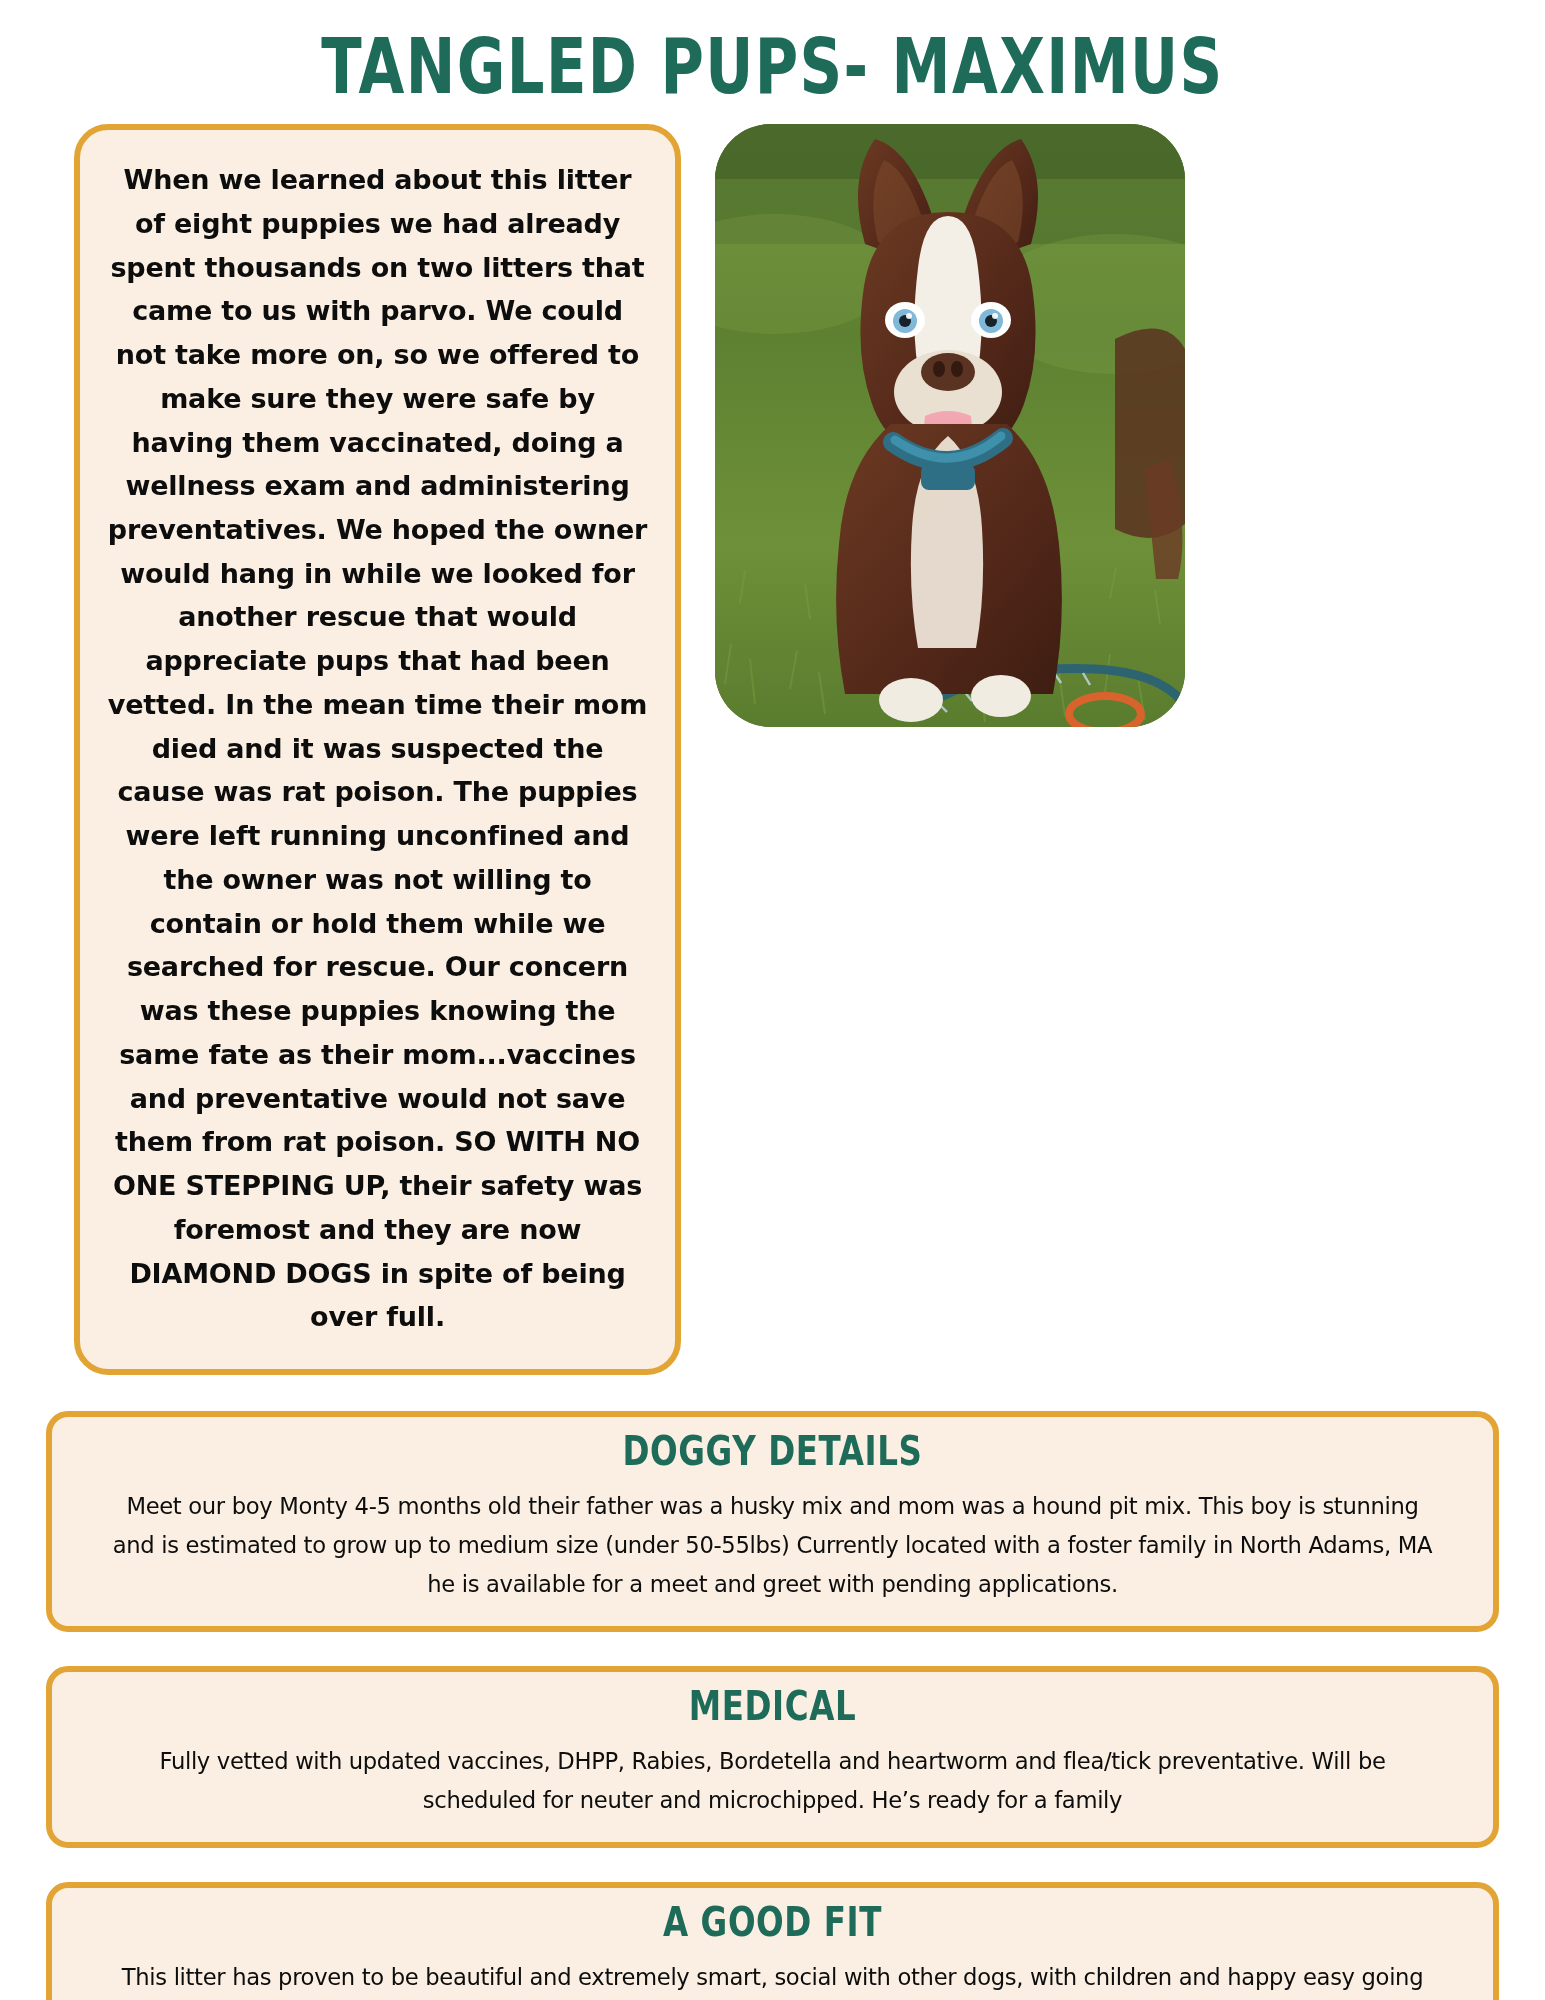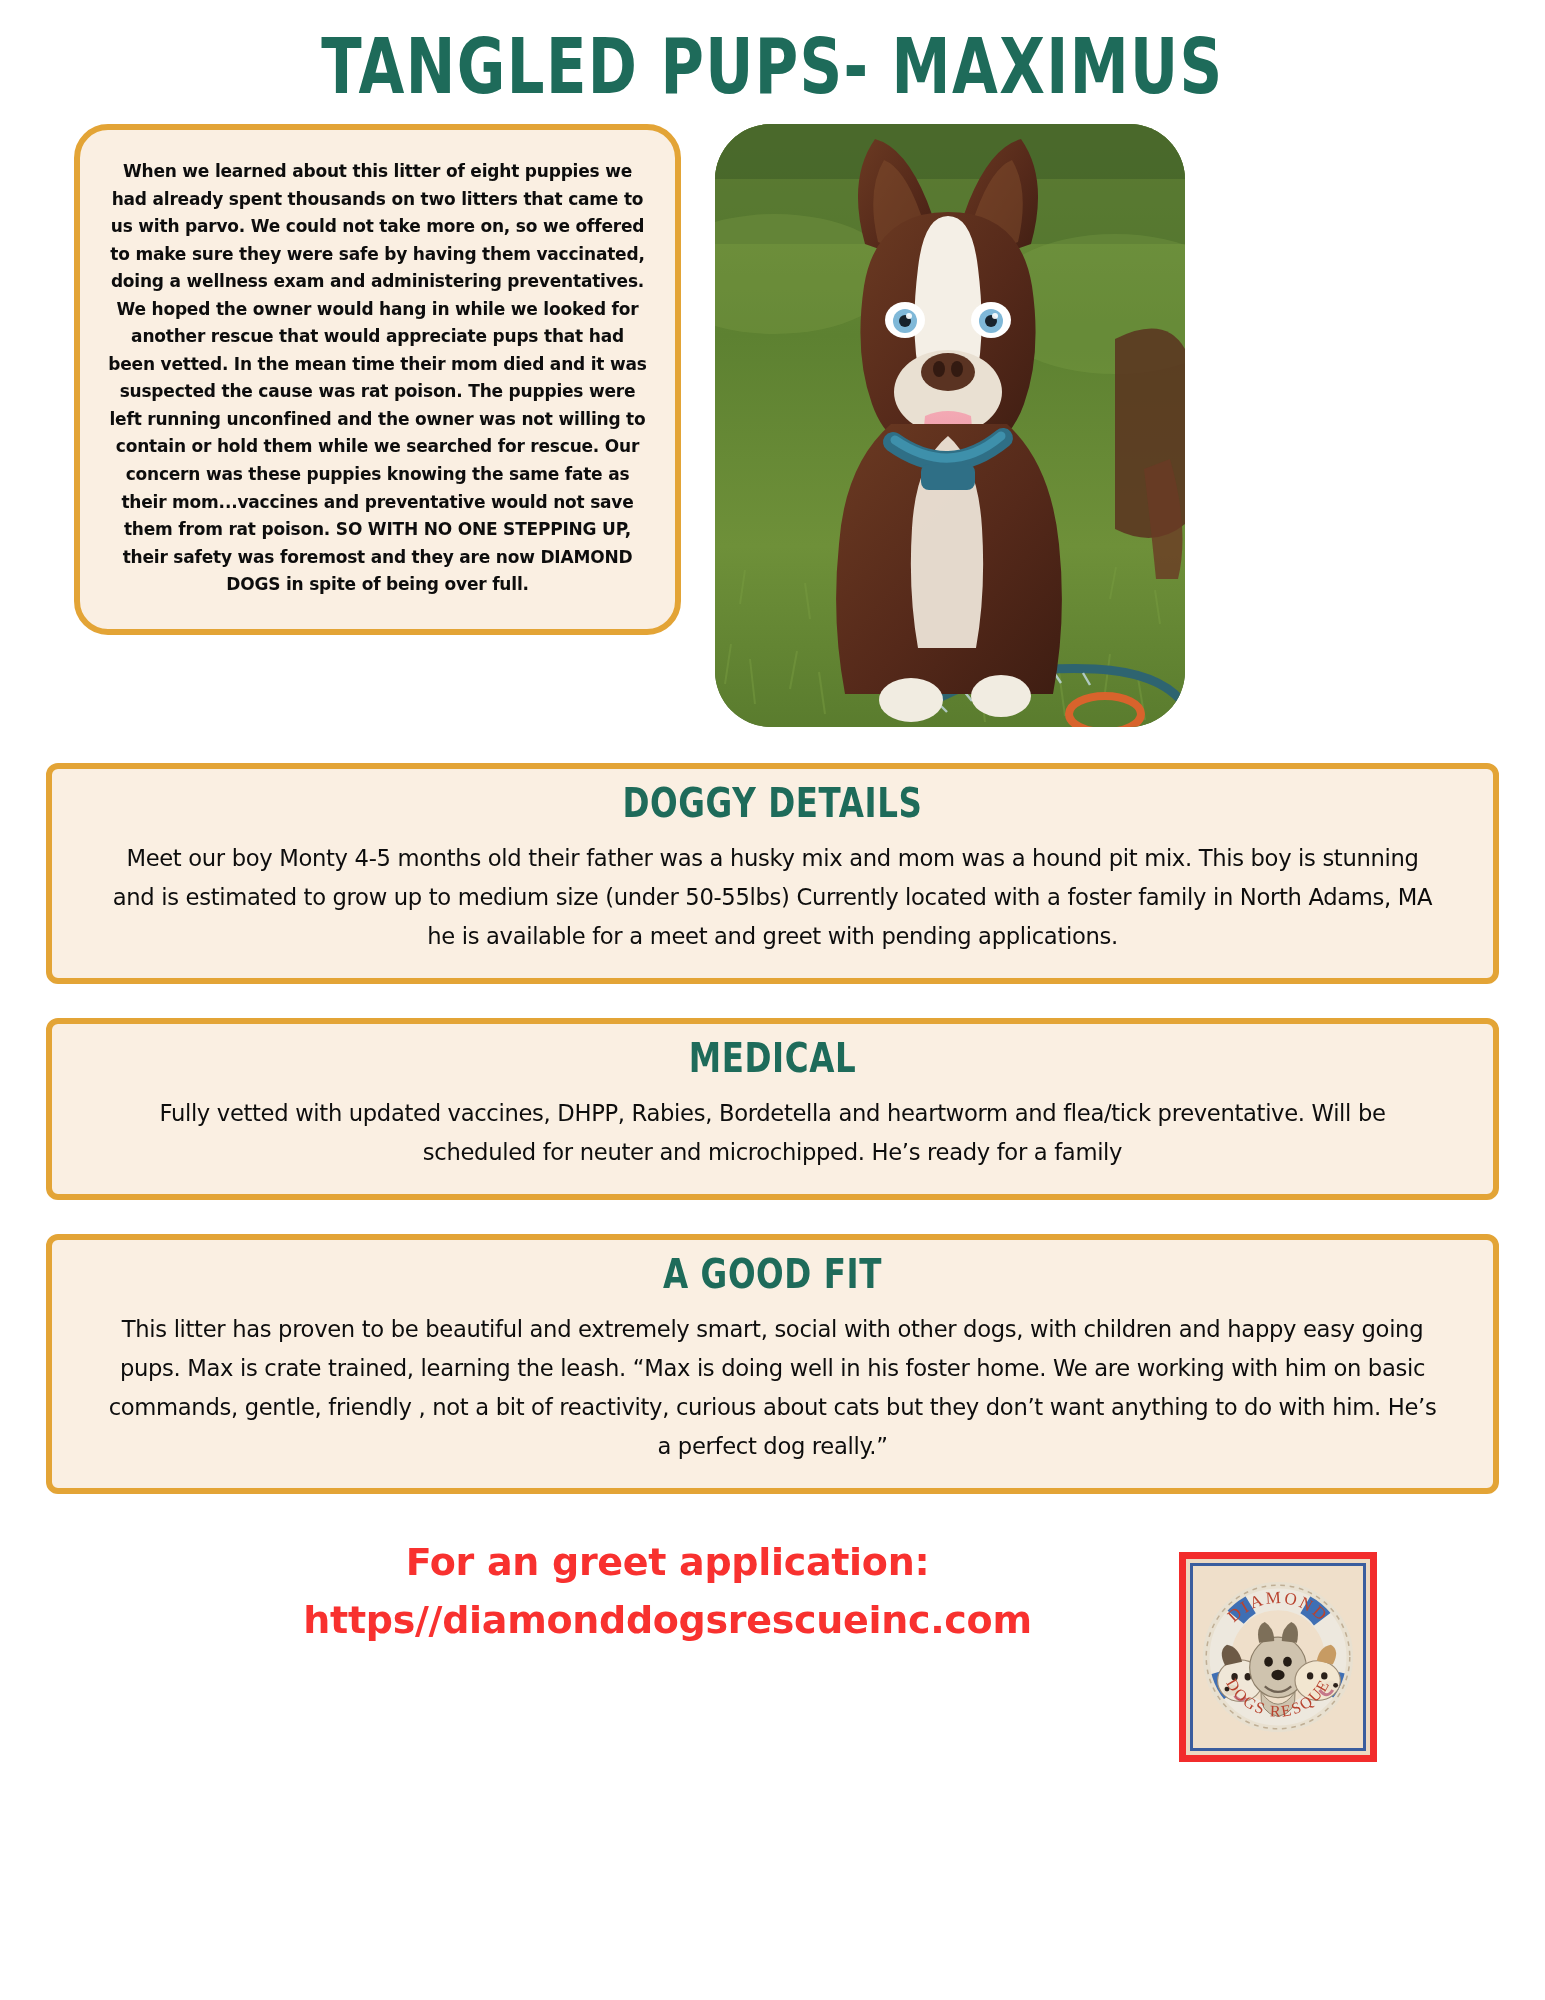--- a/index.html
+++ b/index.html
@@ -45,21 +45,21 @@
     border: 6px solid #e3a436;
     border-radius: 34px;
     padding: 28px 26px 30px 26px;
   }
 
   .story-card p {
     text-align: center;
     color: #0d0d0d;
     font-family: "DejaVu Sans", sans-serif;
     font-weight: bold;
-    font-size: 17px;
+    font-size: 27px;
     line-height: 1.62;
     letter-spacing: -0.2px;
   }
 
   
   .photo-frame {
     width: 470px;
     height: 603px;
     border-radius: 56px;
     overflow: hidden;
@@ -67,21 +67,21 @@
     flex: none;
     background: #4e6b2b;
   }
   .photo-svg { display: block; width: 100%; height: 100%; }
 
   
   .section-card {
     margin: 0 46px;
     background: #faefe2;
     border: 6px solid #e3a436;
-    border-radius: 12px;
+    border-radius: 22px;
     padding: 14px 30px 22px 30px;
   }
   .section-card + .section-card { margin-top: 34px; }
   #doggy-details-card { margin-top: 36px; }
 
   .section-title {
     text-align: center;
     color: #1e6b5a;
     font-family: "DejaVu Sans", sans-serif;
     font-weight: bold;

